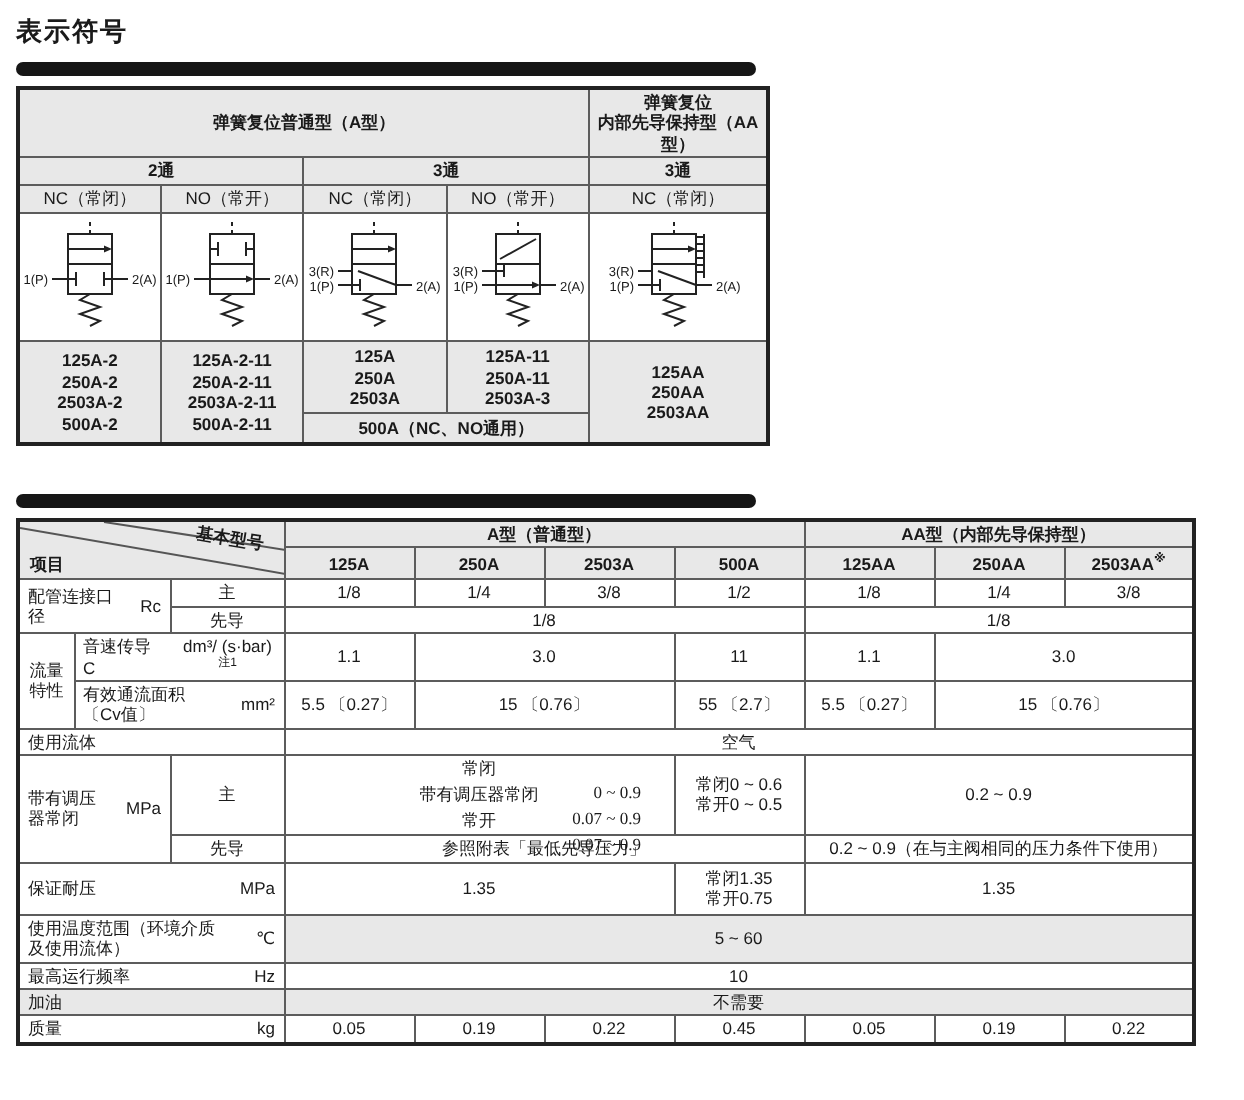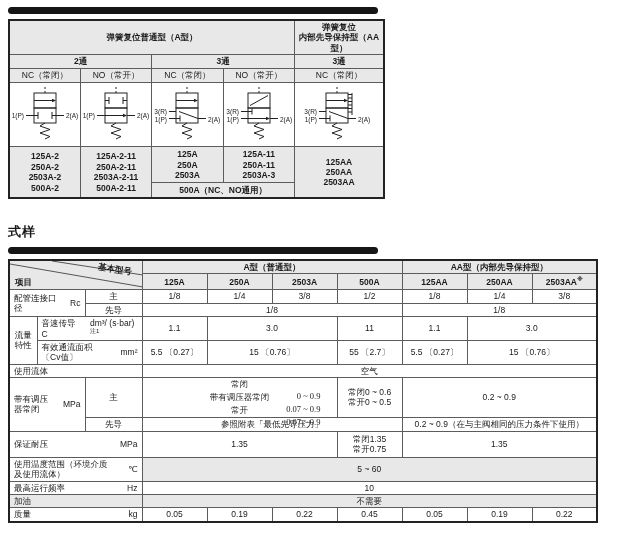--- a/index.html
+++ b/index.html
@@ -9,40 +9,41 @@
   .bar{width:370px;height:7px;background:#161616;border-radius:4px;margin:0 0 5px 0;}
   table{border-collapse:collapse;table-layout:fixed;}
   td{border:1px solid #5c5c5c;text-align:center;vertical-align:middle;padding:1px 2px;font-size:8.5px;line-height:1.22;}
   .t1{width:377px;border:2px solid #222;}
   .t2{width:588px;border:2px solid #222;margin-top:1px;}
   .gray{background:#e8e8e8;}
   .bold{font-weight:bold;}
   .pre{white-space:pre-line;}
   .sym{background:#fff;padding:2px 0;}
   .lr{display:flex;justify-content:space-between;align-items:center;text-align:left;padding:0 2px;}
-  .lr .u{margin-left:13px;}
+  .lr .u{margin-left:13px;text-align:center;}
   sup{font-size:6px;vertical-align:super;line-height:0;}
   .diag{position:relative;padding:0;overflow:hidden;}
   .diag svg{position:absolute;left:0;top:0;}
   .diag-item{position:absolute;left:5px;bottom:2px;font-weight:bold;}
   .diag-model{position:absolute;right:10px;top:3px;font-weight:bold;transform:rotate(9deg);}
   .pa-row{position:relative;height:13px;line-height:13px;text-align:center;}
   .pa-v{position:absolute;right:16px;top:12px;font-family:Liberation Serif, serif;}
   .t2 tr.h14{height:14px;} .t2 tr.h16{height:16px;} .t2 tr.h13{height:13px;}
   .t2 tr.h12{height:12px;} .t2 tr.h39{height:39px;} .t2 tr.h26{height:26px;}
   .t1 tr.r1{height:26px;} .t1 tr.r2,.t1 tr.r3{height:14px;} .t1 tr.r4{height:62px;}
   .t1 tr.r5{height:36px;} .t1 tr.r6{height:15px;}
   svg text{font-family:"Liberation Sans","DejaVu Sans",sans-serif;}
   .spacer{height:24px;}
 </style>
 </head>
 <body>
 
 <div class="page">
 
+  <div class="title">表示符号</div>
   <div class="bar"></div>
 
   <table class="t1">
     <colgroup>
         <col style="width:71px">
         <col style="width:71px">
         <col style="width:71px">
         <col style="width:71px">
         <col style="width:89px">
       </colgroup>
@@ -189,21 +190,20 @@
 2503AA</td>
     </tr>
     <tr class="r6">
       <td colspan="2" class="gray bold">500A（NC、NO通用）</td>
     </tr>
   </tbody>
     </table>
 
   <div class="spacer"></div>
 
-  <div class="title">式样</div>
   <div class="bar"></div>
 
   <table class="t2">
     <colgroup>
       <col style="width:28px">
         <col style="width:48px">
         <col style="width:57px">
       <col style="width:65px">
         <col style="width:65px">
         <col style="width:65px">

